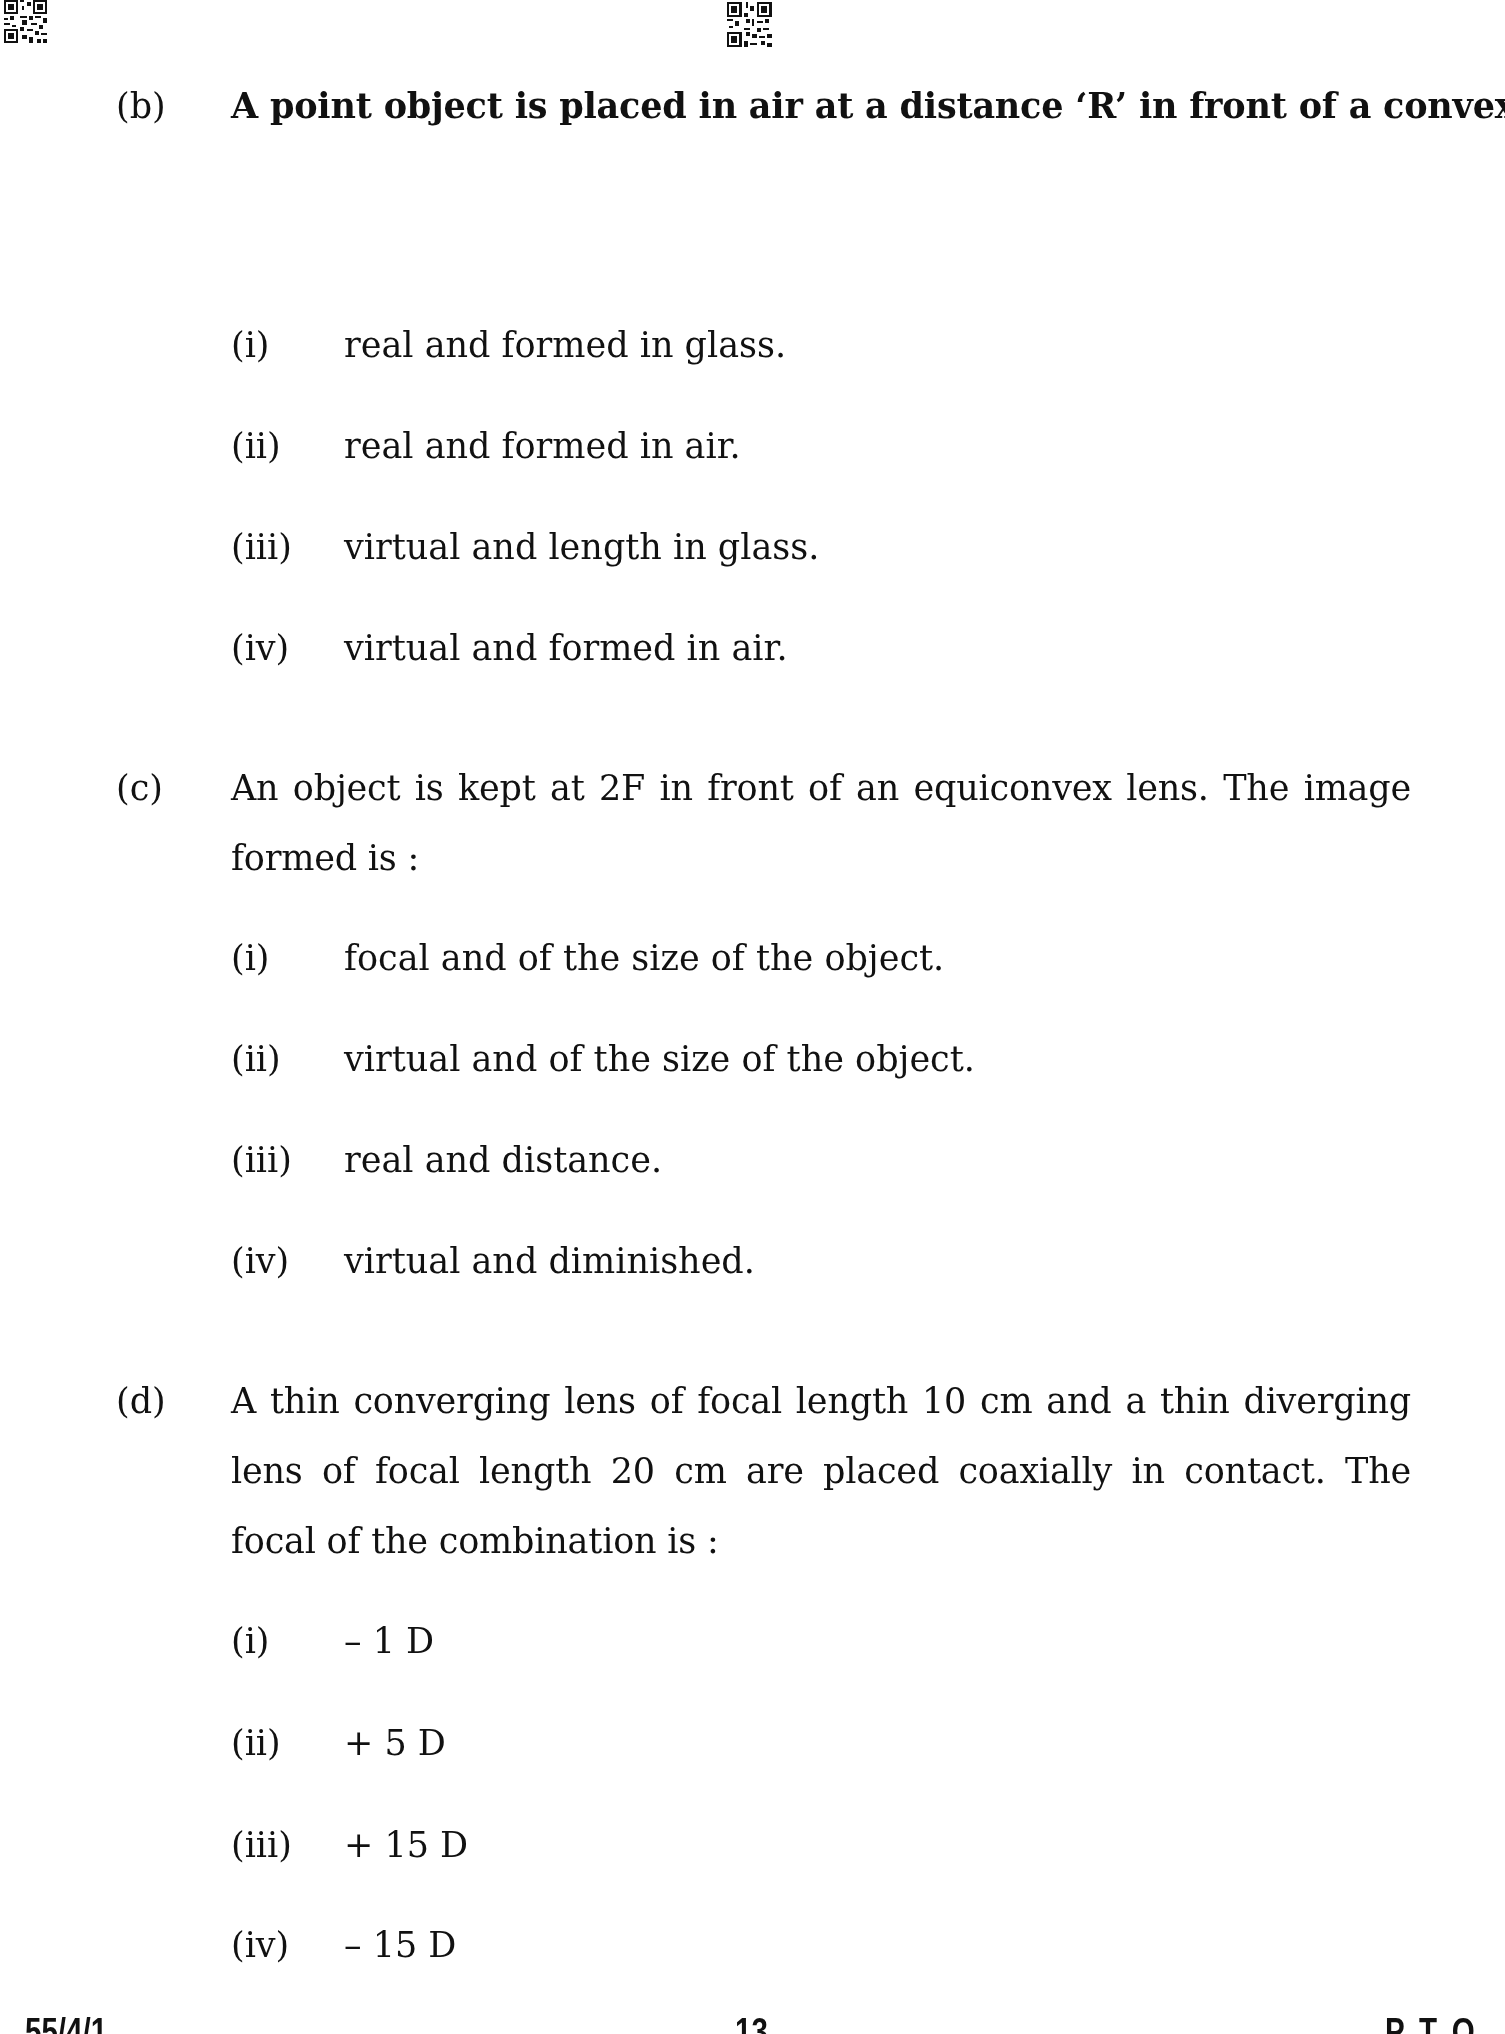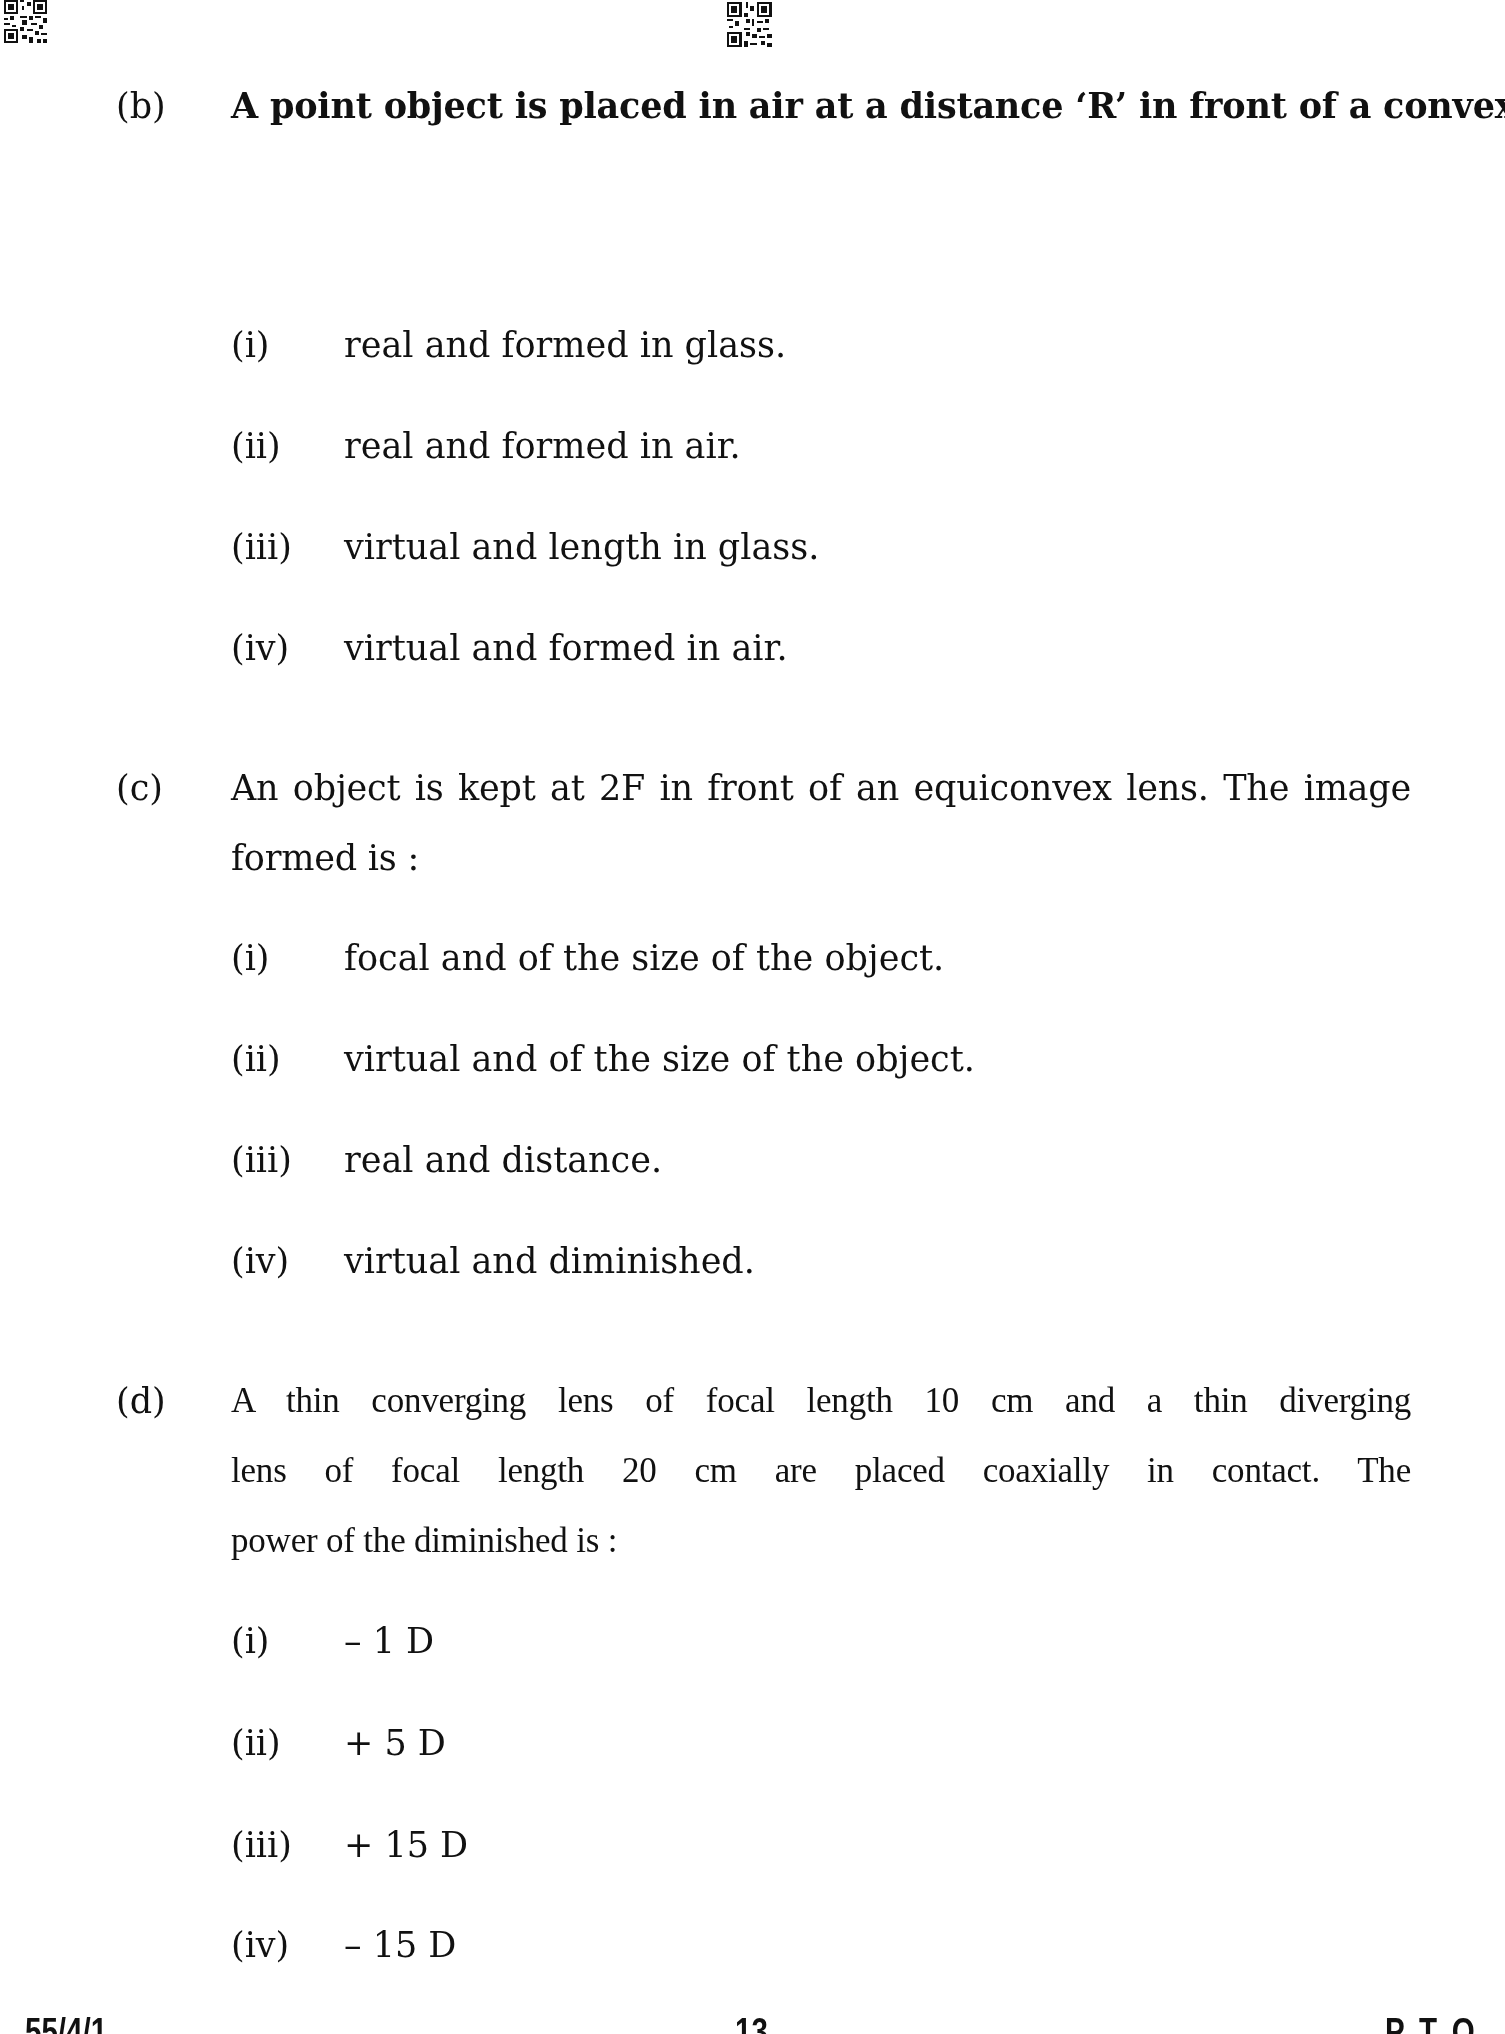--- a/index.html
+++ b/index.html
@@ -139,24 +139,24 @@
 <div class="opt" style="top:1125px;">
   <span class="opt-label">(iii)</span>
   <span class="opt-text">real and distance.</span>
 </div>
 <div class="opt" style="top:1226px;">
   <span class="opt-label">(iv)</span>
   <span class="opt-text">virtual and diminished.</span>
 </div>
 
 <div class="q-label" style="top:1366px;">(d)</div>
-<div class="q-body" style="top:1366px;font-family:Liberation Serif, serif;">
+<div class="q-body" style="top:1366px;">
   <span class="line">A thin converging lens of focal length 10 cm and a thin diverging</span>
   <span class="line">lens of focal length 20 cm are placed coaxially in contact. The</span>
-  <span class="line last">power of the diminished is :</span>
+  <span class="line last">focal of the combination is :</span>
 </div>
 <div class="opt" style="top:1606px;">
   <span class="opt-label">(i)</span>
   <span class="opt-text">– 1 D</span>
 </div>
 <div class="opt" style="top:1708px;">
   <span class="opt-label">(ii)</span>
   <span class="opt-text">+ 5 D</span>
 </div>
 <div class="opt" style="top:1810px;">

